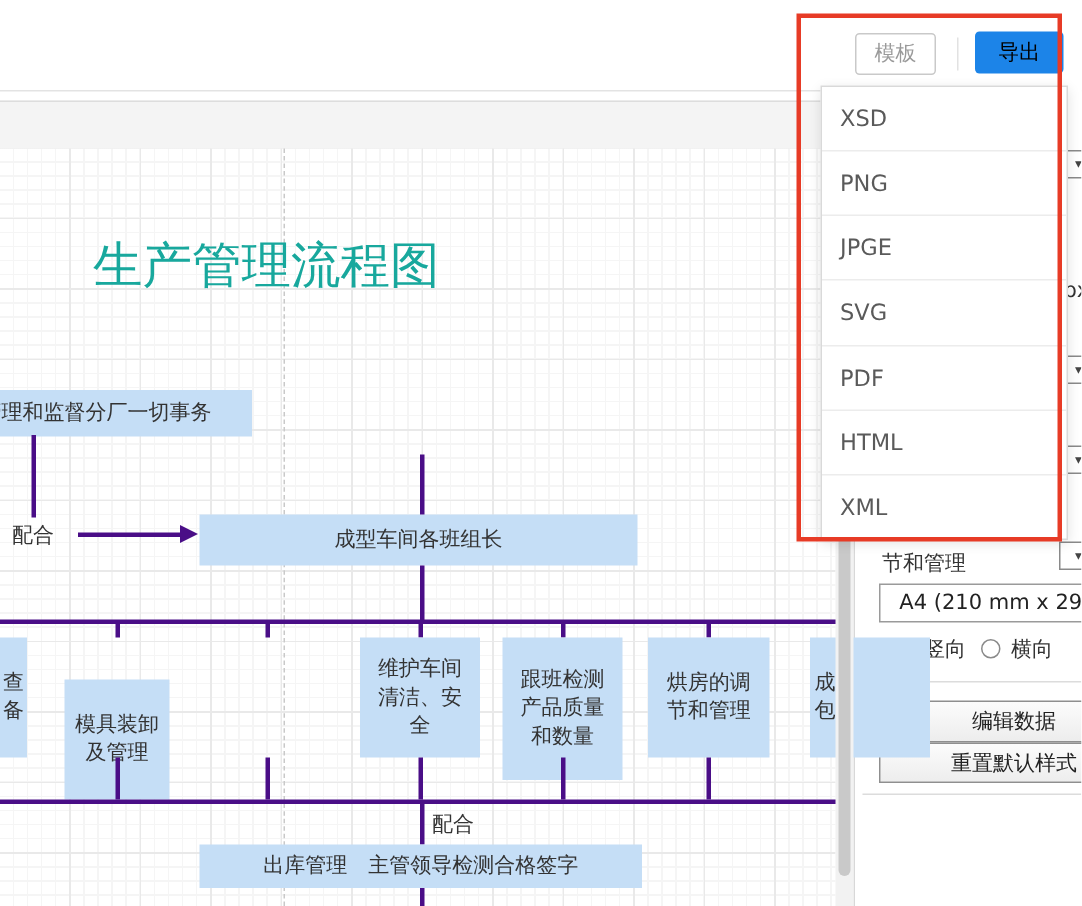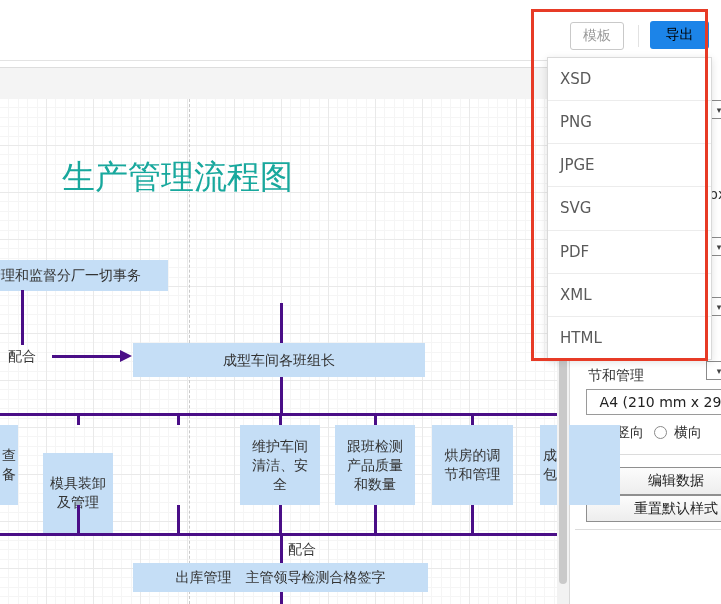--- a/index.html
+++ b/index.html
@@ -94,21 +94,21 @@
   <div class="abs conn" style="left:374px;top:416px;width:3px;height:9px;"></div>
   <div class="abs conn" style="left:471px;top:416px;width:3px;height:9px;"></div>
 
   <div class="abs node" style="left:-54px;top:425px;width:72px;height:80px;justify-content:flex-end;text-align:right;padding-right:2px;box-sizing:border-box;">查
 备</div>
   <div class="abs node" style="left:43px;top:425px;width:70px;height:80px;margin-top:28px;">模具装卸
 及管理</div>
   <div class="abs node" style="left:240px;top:425px;width:80px;height:80px;">维护车间
 清洁、安
 全</div>
-  <div class="abs node" style="left:335px;top:425px;width:80px;height:80px;">跟班检测
+  <div class="abs node" style="left:335px;top:425px;width:80px;height:95px;">跟班检测
 产品质量
 和数量</div>
   <div class="abs node" style="left:432px;top:425px;width:81px;height:80px;">烘房的调
 节和管理</div>
   <div class="abs node" style="left:540px;top:425px;width:80px;height:80px;justify-content:flex-start;text-align:left;padding-left:3px;box-sizing:border-box;">成
 包</div>
 
   <div class="abs conn" style="left:77px;top:505px;width:3px;height:28px;"></div>
   <div class="abs conn" style="left:177px;top:505px;width:3px;height:28px;"></div>
   <div class="abs conn" style="left:279px;top:505px;width:3px;height:28px;"></div>
@@ -147,19 +147,19 @@
 
   <div class="abs" id="scroll-track"></div>
   <div class="abs" id="scroll-thumb"></div>
 
   <div class="abs" id="dropdown">
     <div class="menu-item">XSD</div>
     <div class="menu-item">PNG</div>
     <div class="menu-item">JPGE</div>
     <div class="menu-item">SVG</div>
     <div class="menu-item">PDF</div>
+    <div class="menu-item">HTML</div>
     <div class="menu-item">XML</div>
-    <div class="menu-item">HTML</div>
   </div>
 
   <div class="abs" id="red-rect"></div>
 
 </div>
 
 </body></html>

